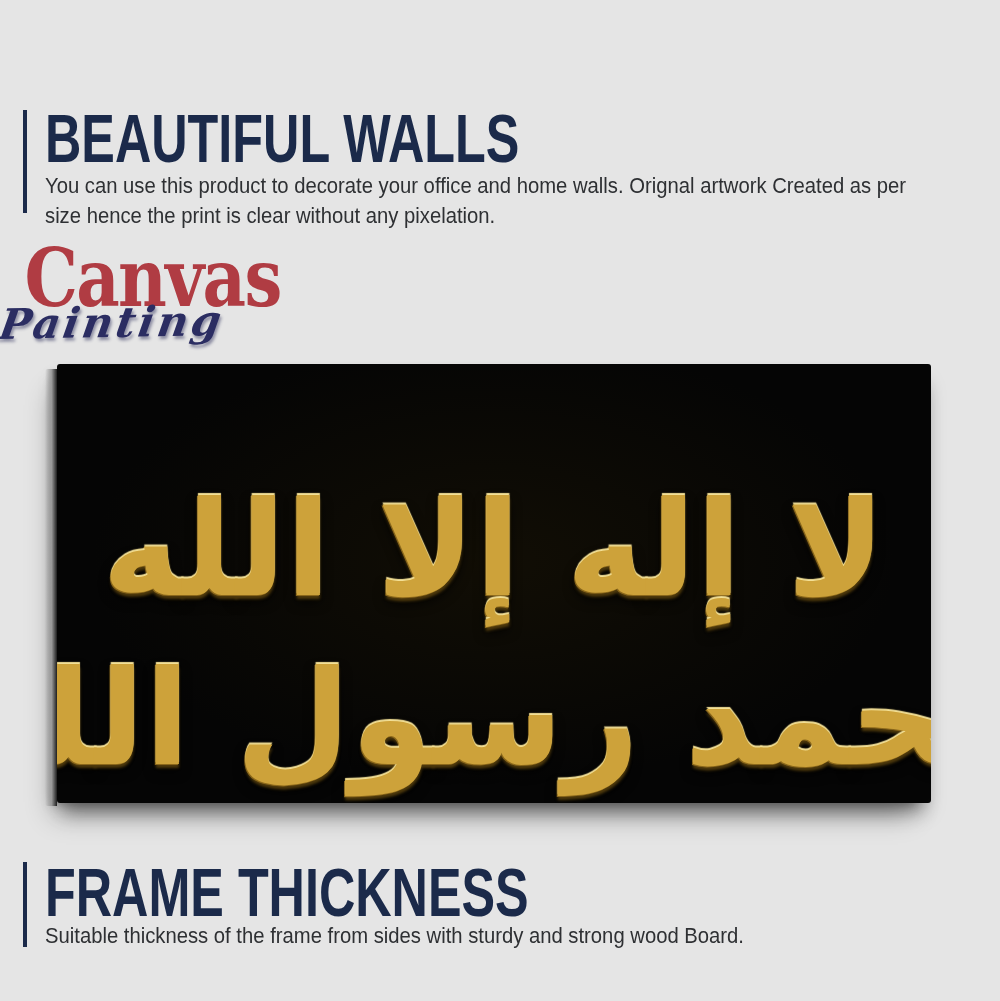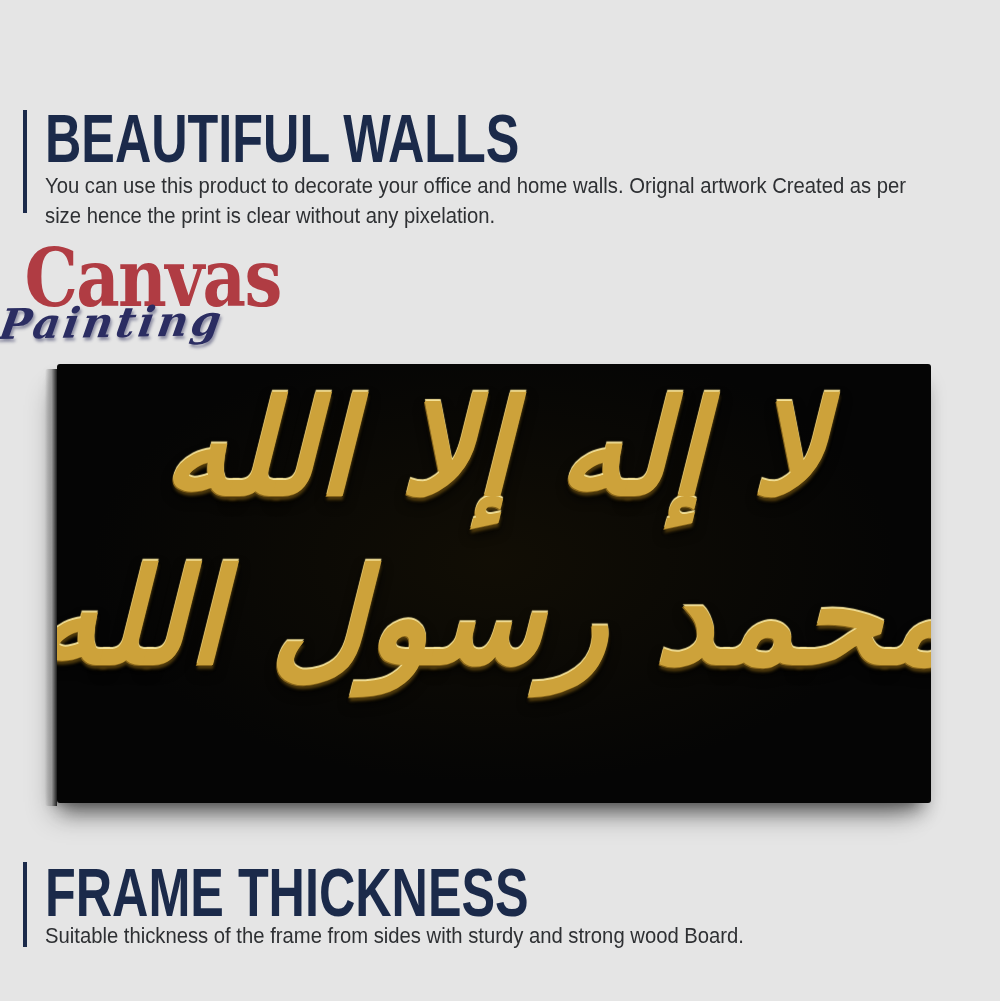--- a/index.html
+++ b/index.html
@@ -116,26 +116,25 @@
     background: linear-gradient(to right, rgba(150,150,150,0), #9a9a9a 55%, #1d1d1d 100%);
     border-radius: 3px 0 0 3px;
   }
   .canvas-face {
     position: absolute;
     inset: 0;
     overflow: hidden;
     display: flex;
     flex-direction: column;
     align-items: center;
-    justify-content: flex-start;
+    justify-content: flex-end;
     border-radius: 12px;
     background:
       radial-gradient(ellipse at 50% 45%, rgba(40,30,5,0.35) 0%, rgba(0,0,0,0) 65%),
       #050505;
-    font-style: italic;
   }
   .calligraphy {
     direction: rtl;
     text-align: center;
     font-family: "DejaVu Sans", sans-serif;
     font-size: 132px;
     line-height: 1.28;
     font-weight: bold;
     color: #cda23a;
     text-shadow:

